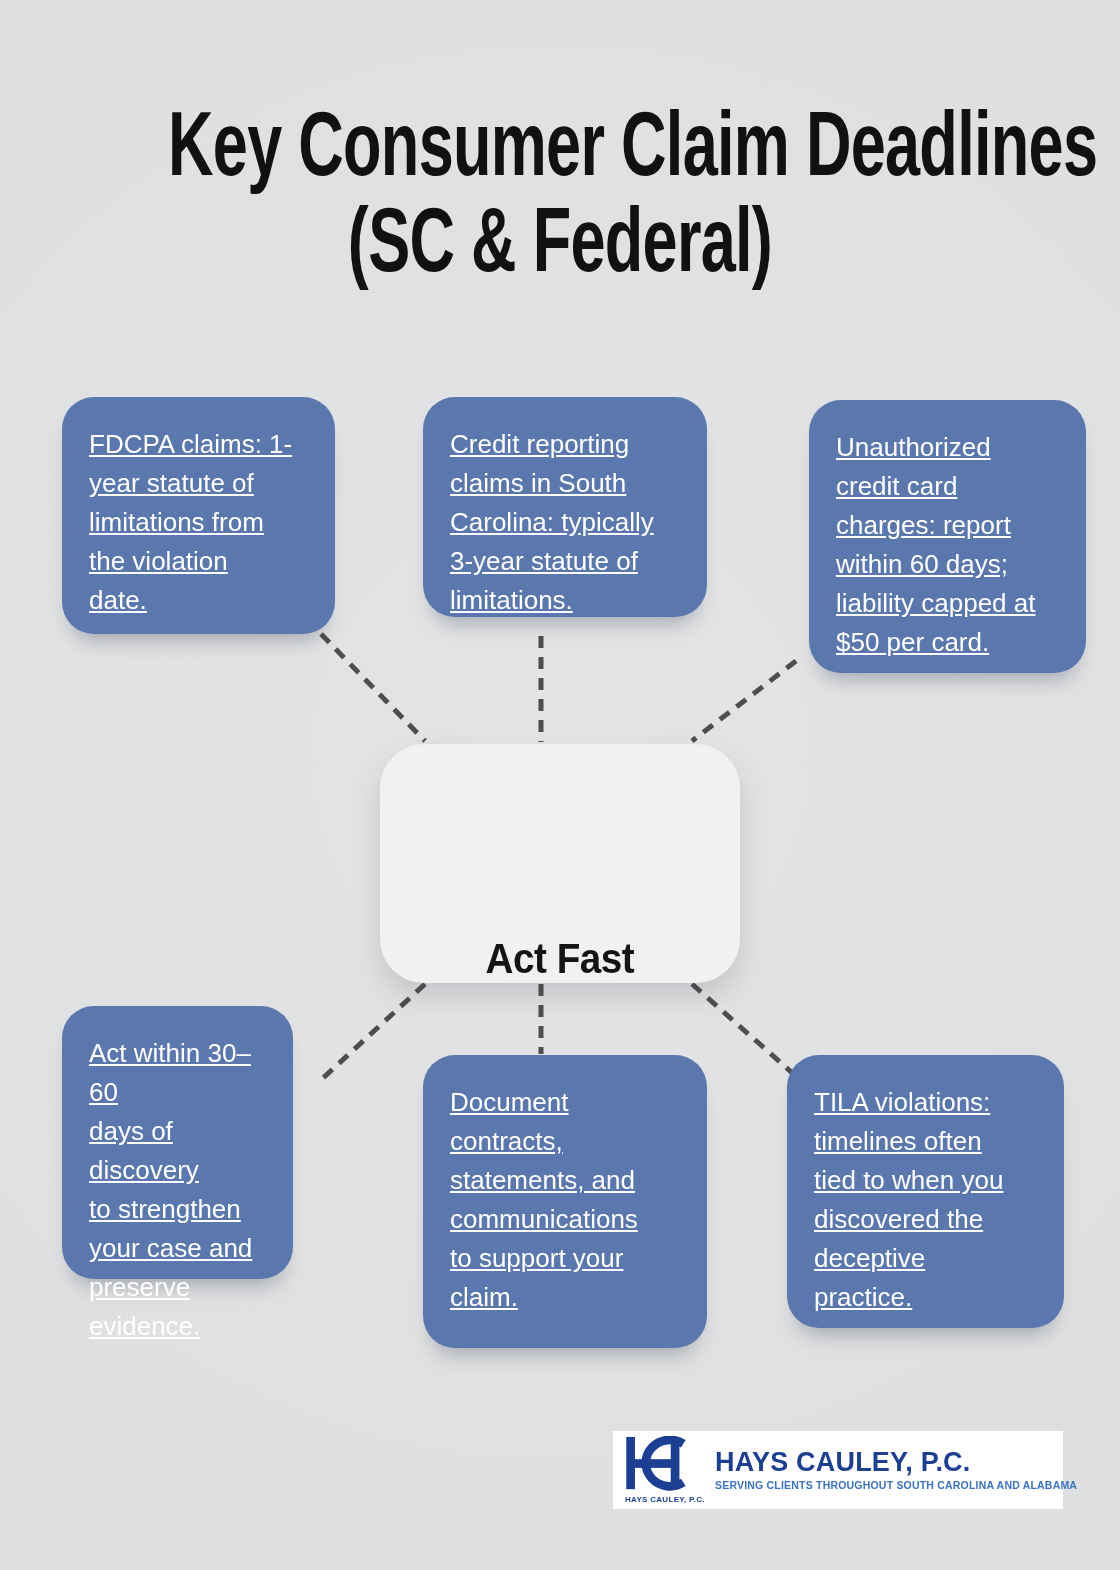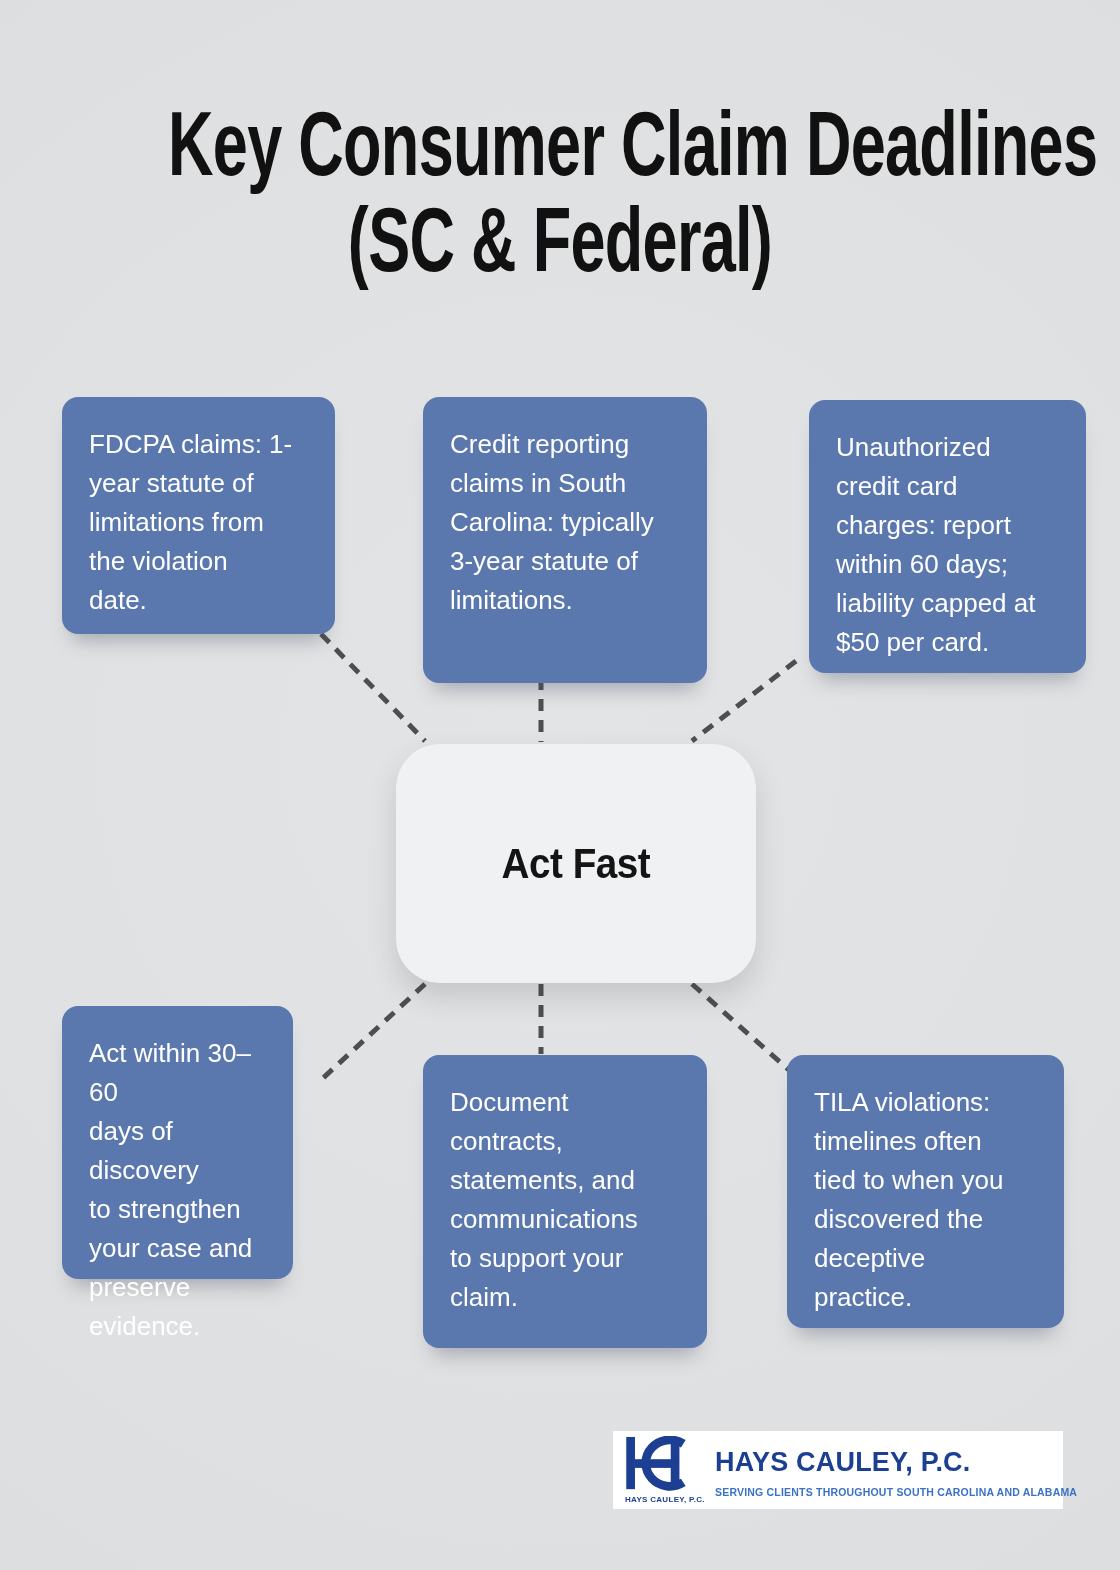--- a/index.html
+++ b/index.html
@@ -23,44 +23,45 @@
   
   svg.connectors { position:absolute; left:0; top:0; width:1120px; height:1570px; }
   svg.connectors line {
     stroke:var(--connector,#4e4e4e); stroke-width:5; stroke-dasharray:12 9;
   }
 
   
   .info-box {
     position:absolute;
     background:var(--box-blue,#5b78ae);
-    border-radius:16px;
+    border-radius:32px;
     color:var(--text-white,#fff);
     box-shadow:0 16px 20px -10px rgba(70,80,100,0.40);
     box-sizing:border-box;
     padding:28px 20px 24px 27px;
+    text-decoration:underline;
   }
   .info-box .box-text {
     white-space:pre-line;
     font-size:26px; line-height:39px; font-weight:normal;
   }
   .b1 { left:62px;  top:397px; width:273px; height:237px; }
-  .b2 { left:423px; top:397px; width:284px; height:286px; }
+  .b2 { left:423px; top:397px; width:284px; height:220px; }
   .b3 { left:809px; top:400px; width:277px; height:273px; }
   .b4 { left:62px;  top:1006px; width:231px; height:273px; }
   .b5 { left:423px; top:1055px; width:284px; height:293px; }
   .b6 { left:787px; top:1055px; width:277px; height:273px; }
 
   
   .center-node {
-    position:absolute; left:396px; top:744px; width:360px; height:239px;
+    position:absolute; left:380px; top:744px; width:360px; height:239px;
     background:var(--center-bg,#f0f1f2);
     border-radius:44px;
     box-shadow:0 14px 28px rgba(60,65,75,0.18);
-    display:flex; align-items:center; justify-content:center;
+    display:flex; align-items:flex-end; justify-content:center;
   }
   .center-node .center-label {
     font-size:42px; font-weight:bold; color:#141414; letter-spacing:-0.5px;
     transform:scaleX(0.92);
   }
 
   
   .logo-box {
     position:absolute; left:613px; top:1431px; width:450px; height:78px;
     background:#ffffff;
@@ -73,21 +74,21 @@
     font-size:8px; font-weight:bold; color:var(--logo-navy,#1c3f94);
     letter-spacing:0.3px; margin-top:1px; white-space:nowrap;
   }
   .logo-text { display:flex; flex-direction:column; margin-left:4px; margin-top:12px; }
   .logo-name {
     font-size:27px; font-weight:bold; color:var(--logo-navy,#1d4fa5);
     letter-spacing:0.2px; white-space:nowrap; line-height:28px;
   }
   .logo-tagline {
     font-size:10.5px; font-weight:bold; color:var(--logo-blue,#3a72c6);
-    letter-spacing:0.2px; white-space:nowrap; margin-top:10px;text-align:right;
+    letter-spacing:0.2px; white-space:nowrap; margin-top:3px;text-align:right;
   }
 </style>
 </head>
 <body>
 
 <div class="stage">
 
   <div class="title">
     <span class="line">Key Consumer Claim Deadlines</span>
     <span class="line">(SC &amp; Federal)</span>

